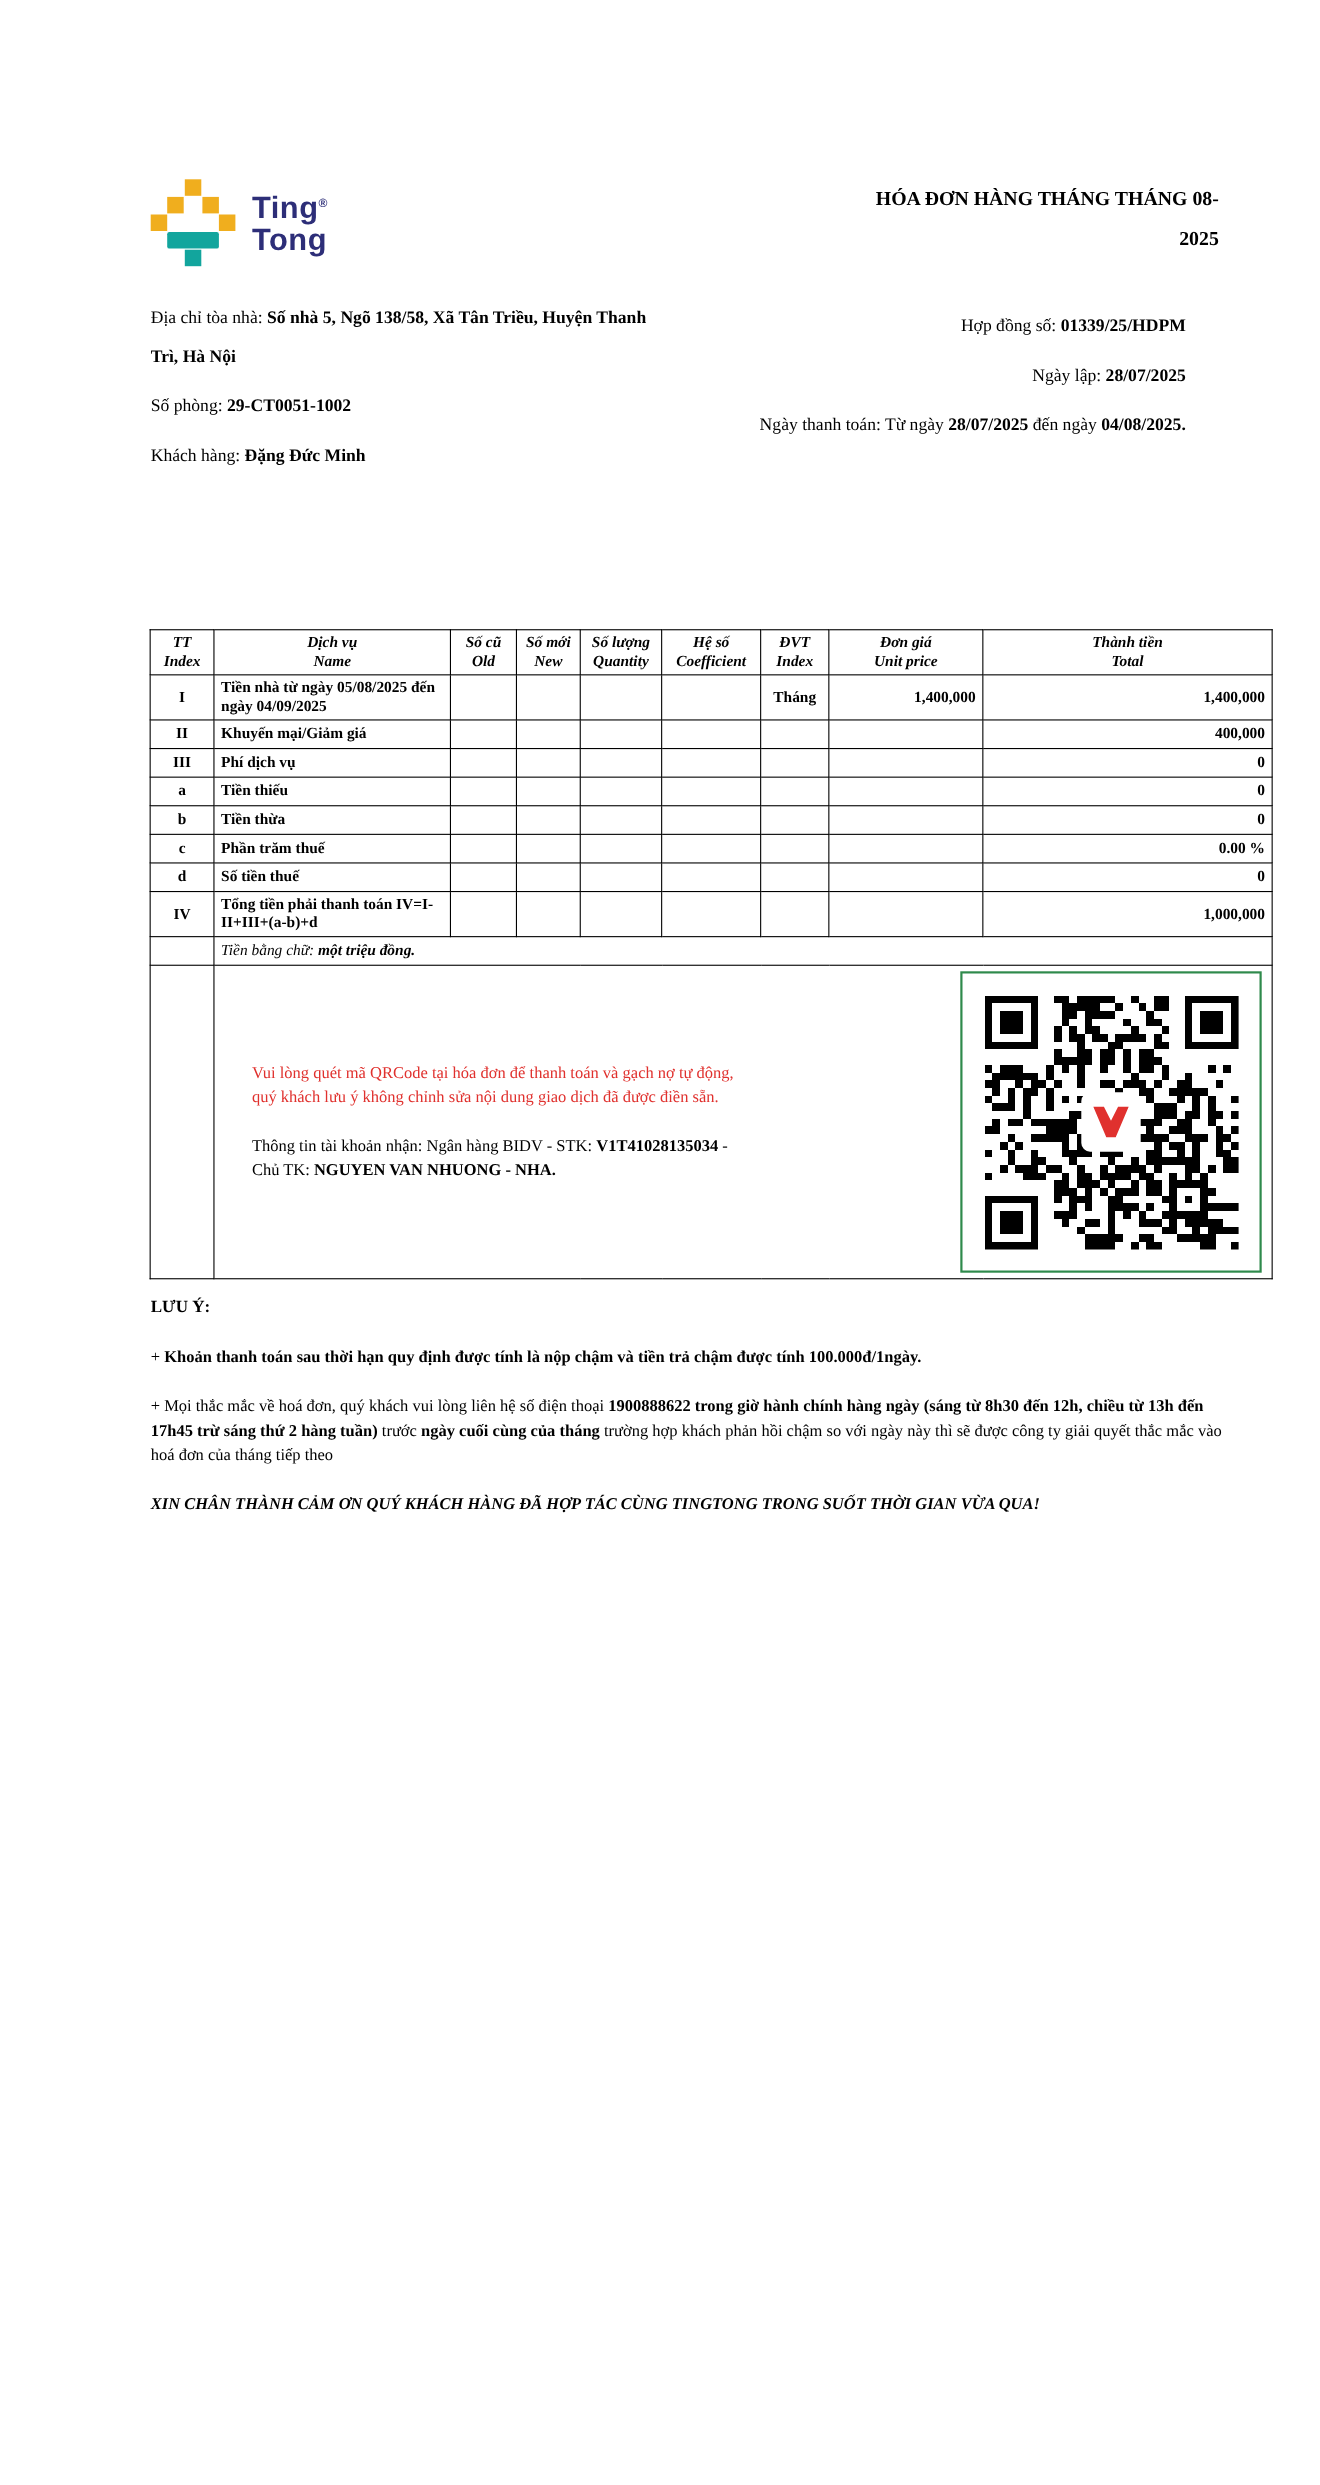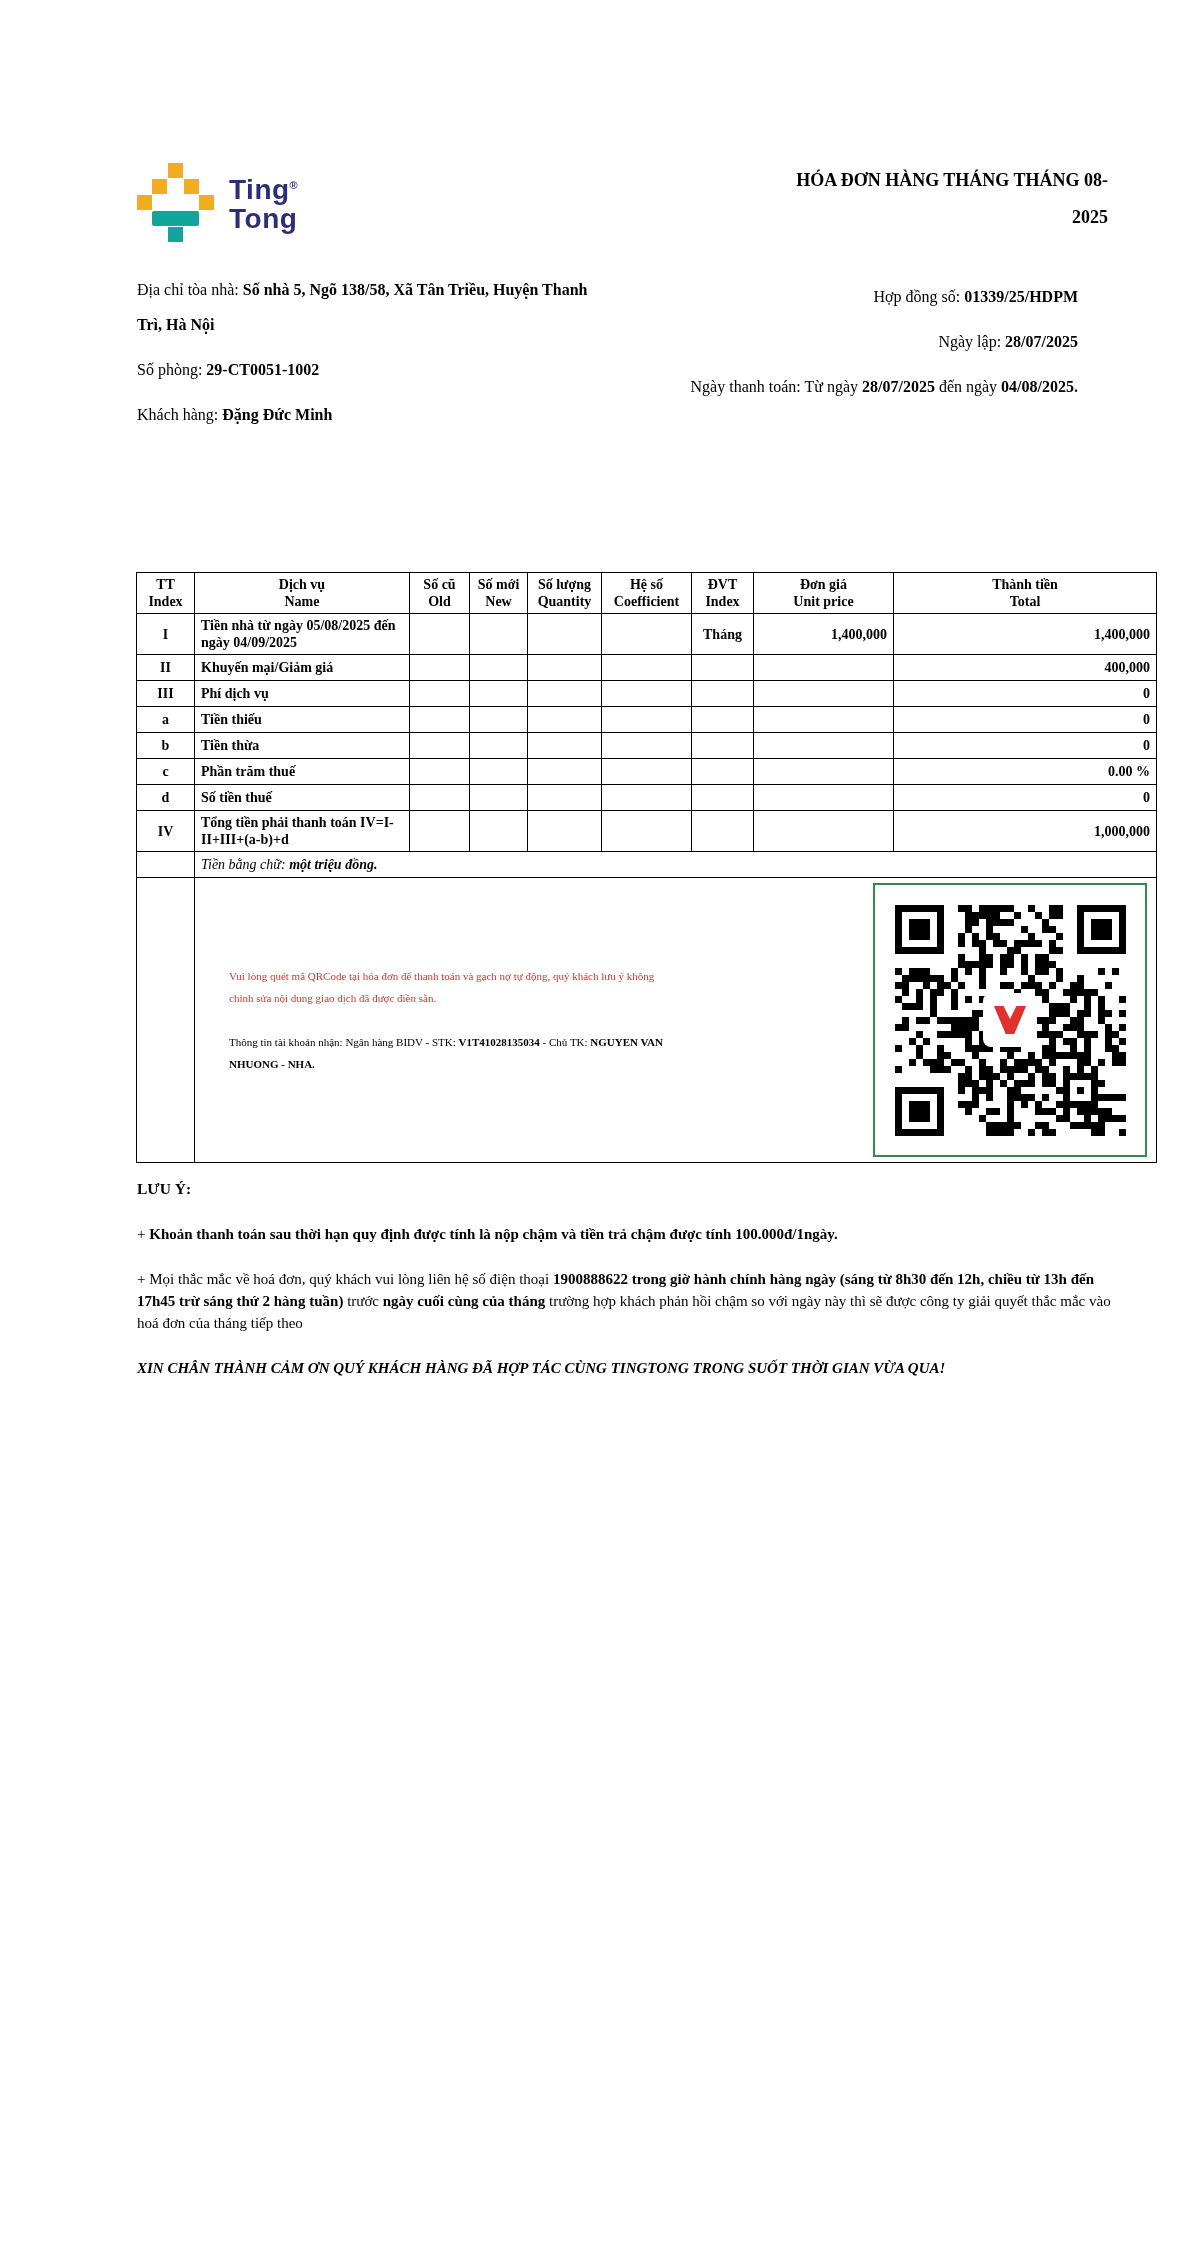--- a/index.html
+++ b/index.html
@@ -42,31 +42,31 @@
   .info-left  { width:462px; font-size:16px; }
   .info-right { width:400px; font-size:16px; text-align:right; padding-top:7px; }
   .info-item  { line-height:35px; margin-bottom:10px; }
 
   
   table.invoice {
     position:absolute; left:136px; top:572px; width:1020px;
     border-collapse:collapse; font-size:14px; table-layout:fixed;
   }
   table.invoice th, table.invoice td { border:1.6px solid #000; vertical-align:middle; }
-  table.invoice th { font-weight:bold; text-align:center; line-height:17px; padding:3px 2px; height:40px; }
+  table.invoice th { font-weight:bold; text-align:center; line-height:17px; padding:3px 2px; height:40px;font-style:italic; }
   table.invoice td { padding:3px 6px; line-height:17px; height:26px; }
   td.ctr  { text-align:center; }
   td.name { text-align:left; }
   td.num  { text-align:right; padding-right:10px; }
   .words-cell { padding-left:28px; }
 
   
   .qr-row-cell { padding:0; height:278px; }
   .qr-row-inner { display:flex; justify-content:space-between; align-items:center; height:278px; }
-  .pay-texts { padding-left:28px; width:470px; font-size:11px; line-height:22px; }
+  .pay-texts { padding-left:28px; width:470px; font-size:15px; line-height:22px; }
   .red-note { color:var(--red); margin-bottom:22px; }
   .qr-box {
     width:274px; height:274px; margin:2px 3px 2px 0;
     border:2.5px solid var(--green); background:#fff;
     display:flex; align-items:center; justify-content:center; position:relative;
   }
   .qr-box svg.code { display:block; }
   .qr-logo {
     position:absolute; left:50%; top:50%; transform:translate(-50%,-50%);
     width:54px; height:54px; background:#fff; border-radius:8px;

